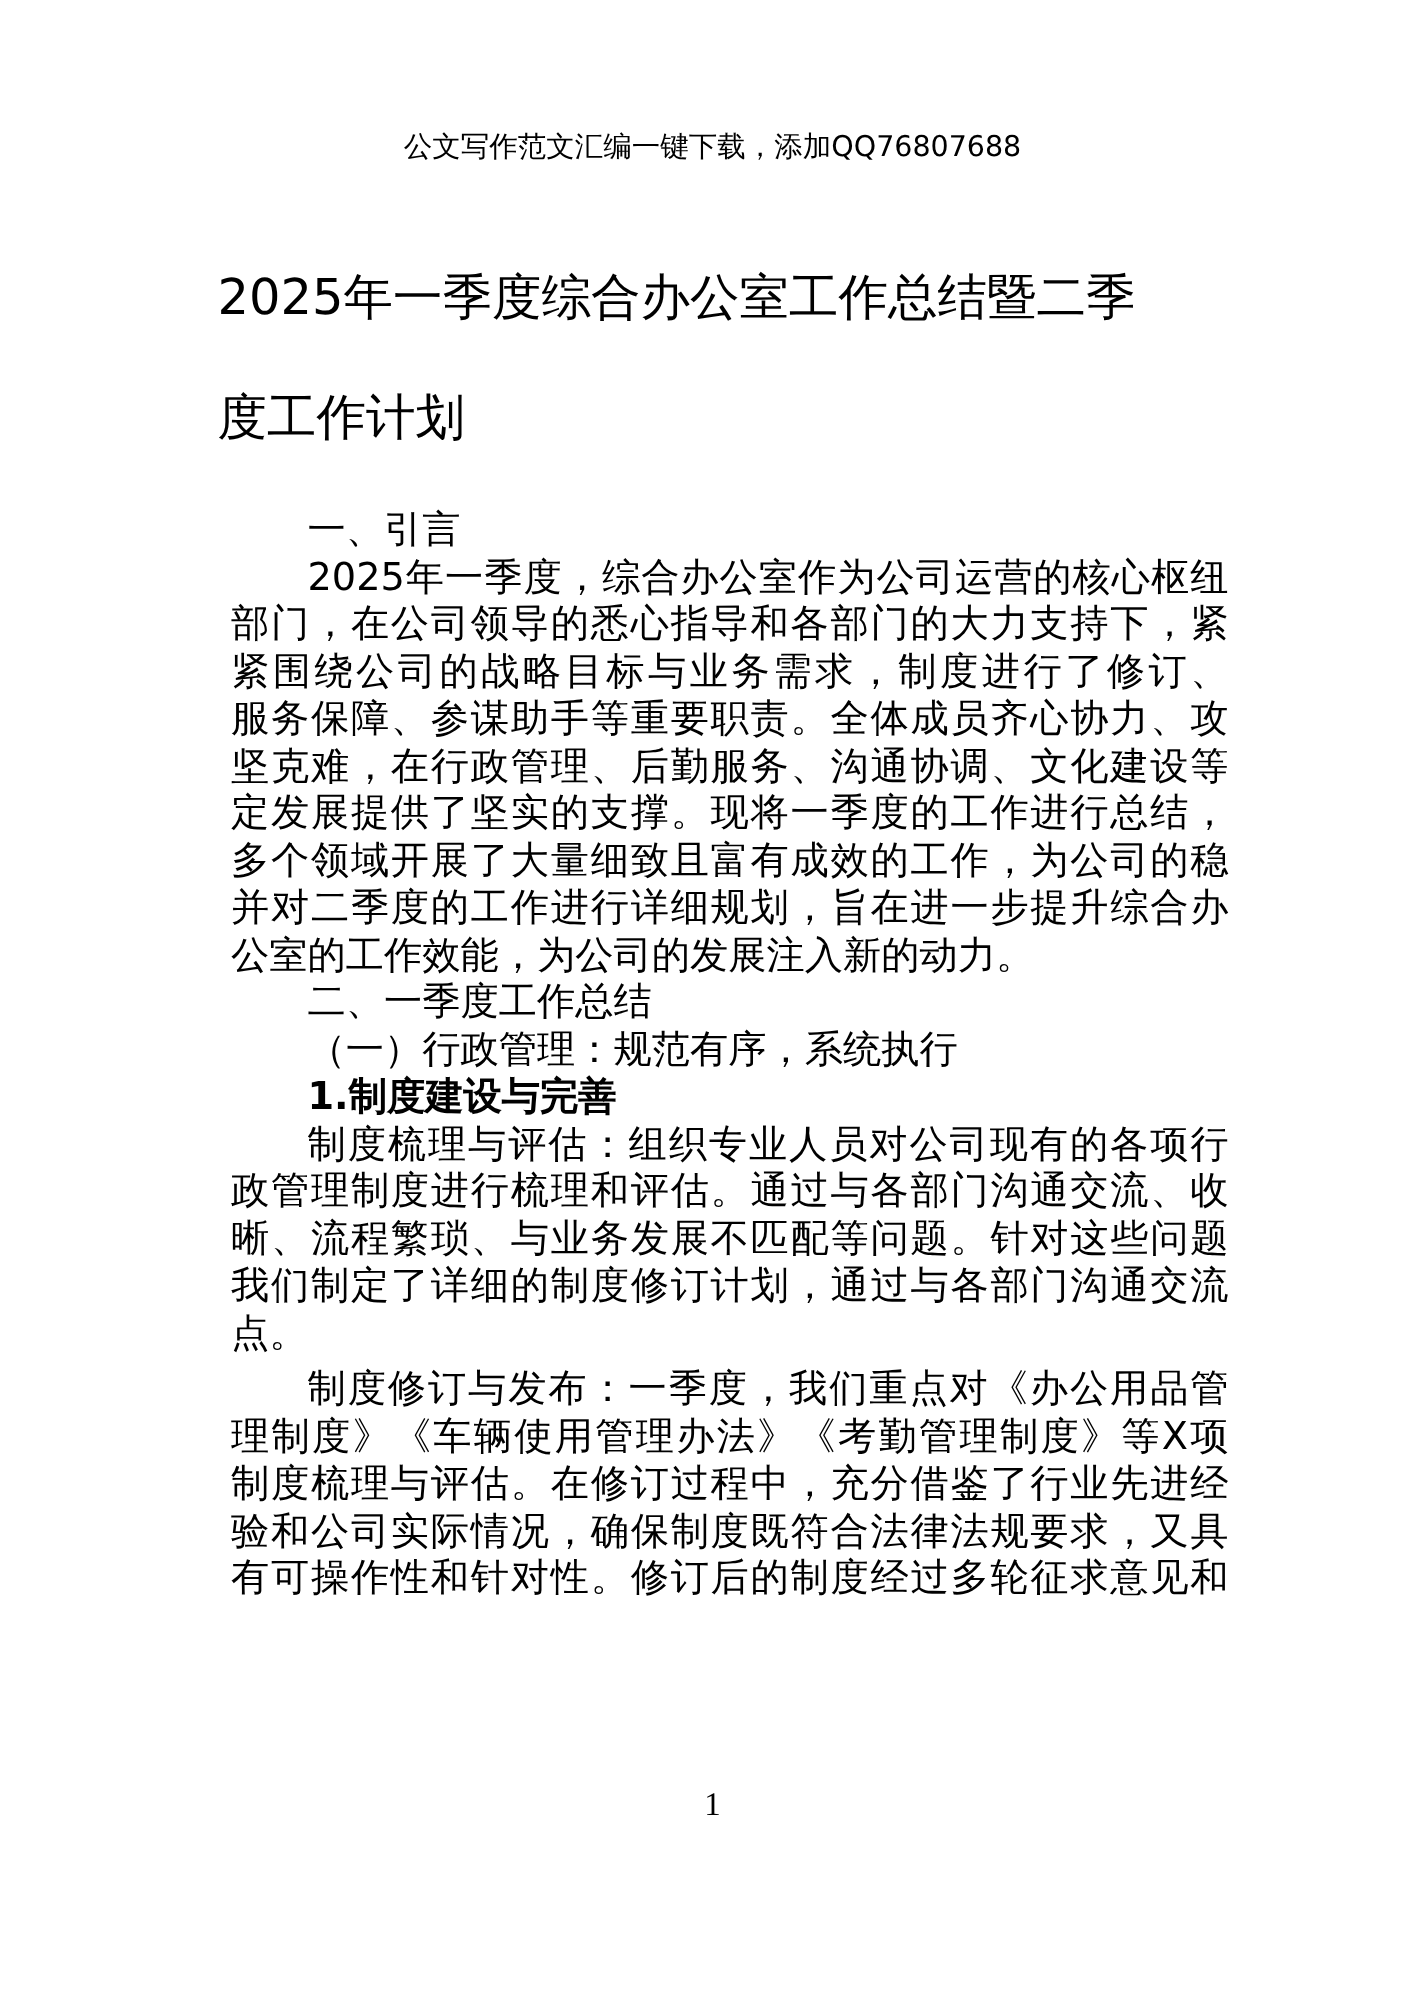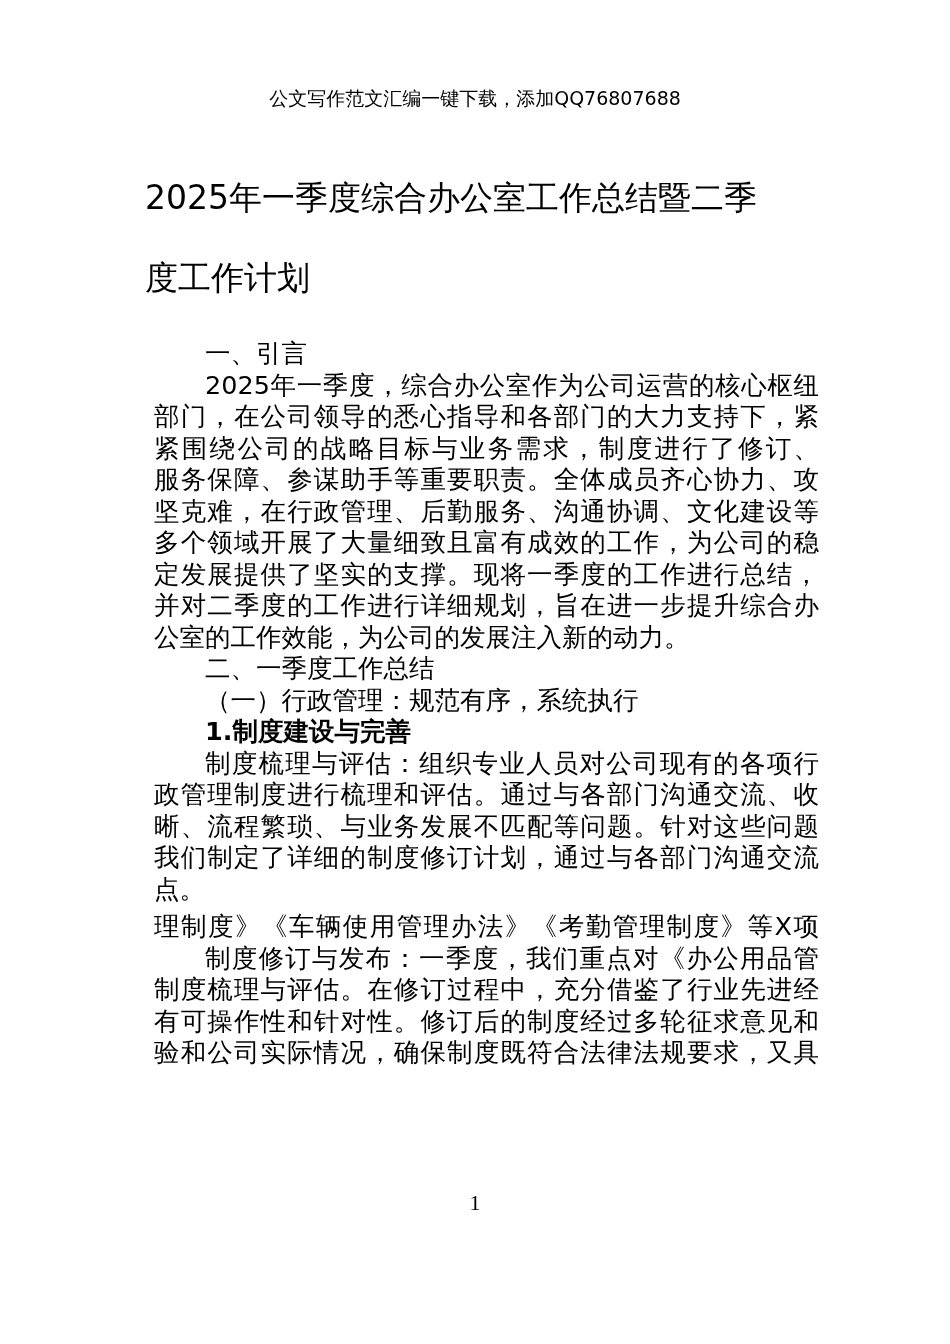--- a/index.html
+++ b/index.html
@@ -90,43 +90,43 @@
 
   <div class="body">
     <span class="ln last ind">一、引言</span>
 
     <div>
       <span class="ln ind">2025年一季度，综合办公室作为公司运营的核心枢纽</span>
       <span class="ln">部门，在公司领导的悉心指导和各部门的大力支持下，紧</span>
       <span class="ln">紧围绕公司的战略目标与业务需求，制度进行了修订、</span>
       <span class="ln">服务保障、参谋助手等重要职责。全体成员齐心协力、攻</span>
       <span class="ln">坚克难，在行政管理、后勤服务、沟通协调、文化建设等</span>
+      <span class="ln">定发展提供了坚实的支撑。现将一季度的工作进行总结，</span>
       <span class="ln">多个领域开展了大量细致且富有成效的工作，为公司的稳</span>
-      <span class="ln">定发展提供了坚实的支撑。现将一季度的工作进行总结，</span>
       <span class="ln">并对二季度的工作进行详细规划，旨在进一步提升综合办</span>
       <span class="ln last">公室的工作效能，为公司的发展注入新的动力。</span>
     </div>
 
     <span class="ln last ind">二、一季度工作总结</span>
     <span class="ln last ind">（一）行政管理：规范有序，系统执行</span>
     <span class="ln last ind bold">1.制度建设与完善</span>
 
     <div>
       <span class="ln ind">制度梳理与评估：组织专业人员对公司现有的各项行</span>
       <span class="ln">政管理制度进行梳理和评估。通过与各部门沟通交流、收</span>
       <span class="ln">晰、流程繁琐、与业务发展不匹配等问题。针对这些问题</span>
       <span class="ln">我们制定了详细的制度修订计划，通过与各部门沟通交流</span>
       <span class="ln last">点。</span>
     </div>
 
     <span class="para-gap"></span>
 
     <div>
+      <span class="ln ind">制度修订与发布：一季度，我们重点对《办公用品管</span>
       <span class="ln">理制度》《车辆使用管理办法》《考勤管理制度》等X项</span>
-      <span class="ln ind">制度修订与发布：一季度，我们重点对《办公用品管</span>
       <span class="ln">制度梳理与评估。在修订过程中，充分借鉴了行业先进经</span>
+      <span class="ln">验和公司实际情况，确保制度既符合法律法规要求，又具</span>
       <span class="ln">有可操作性和针对性。修订后的制度经过多轮征求意见和</span>
-      <span class="ln">验和公司实际情况，确保制度既符合法律法规要求，又具</span>
     </div>
   </div>
 
   <div class="page-number">1</div>
 </div>
 
 </body></html>

